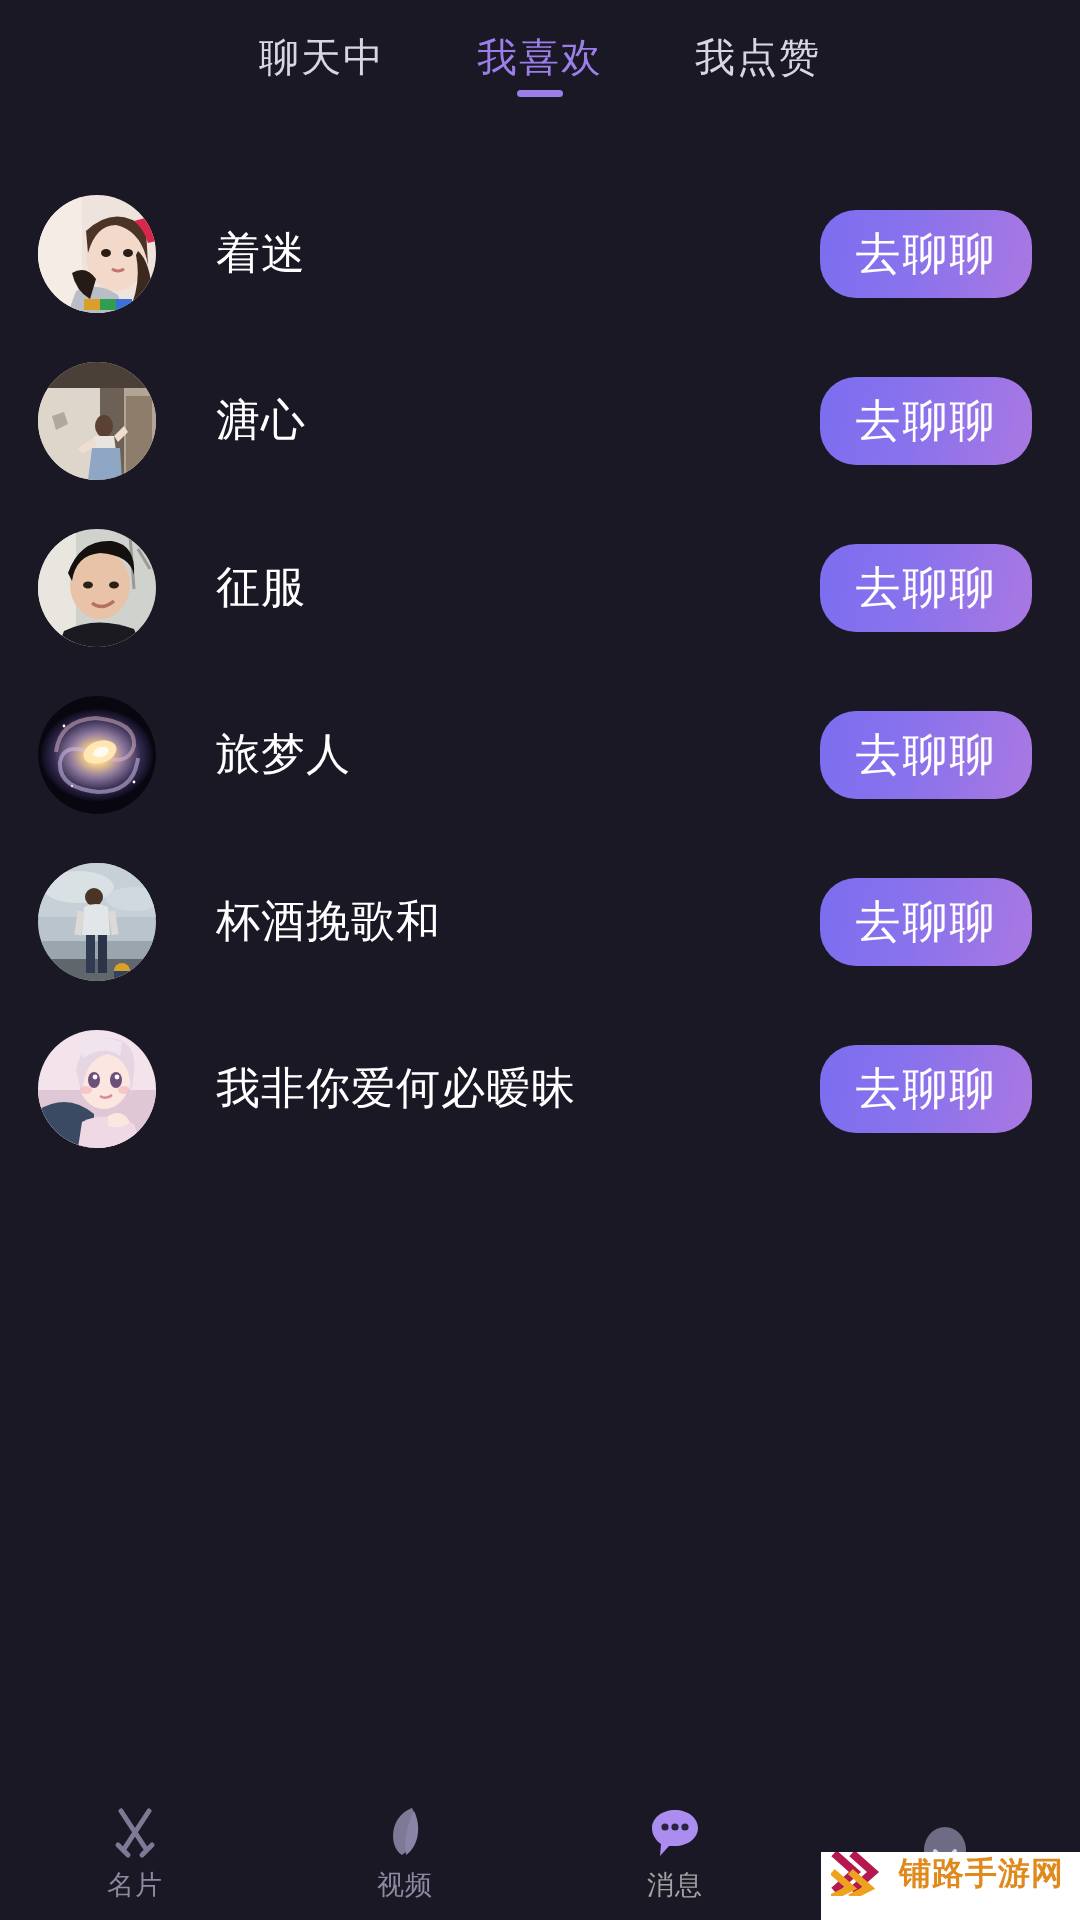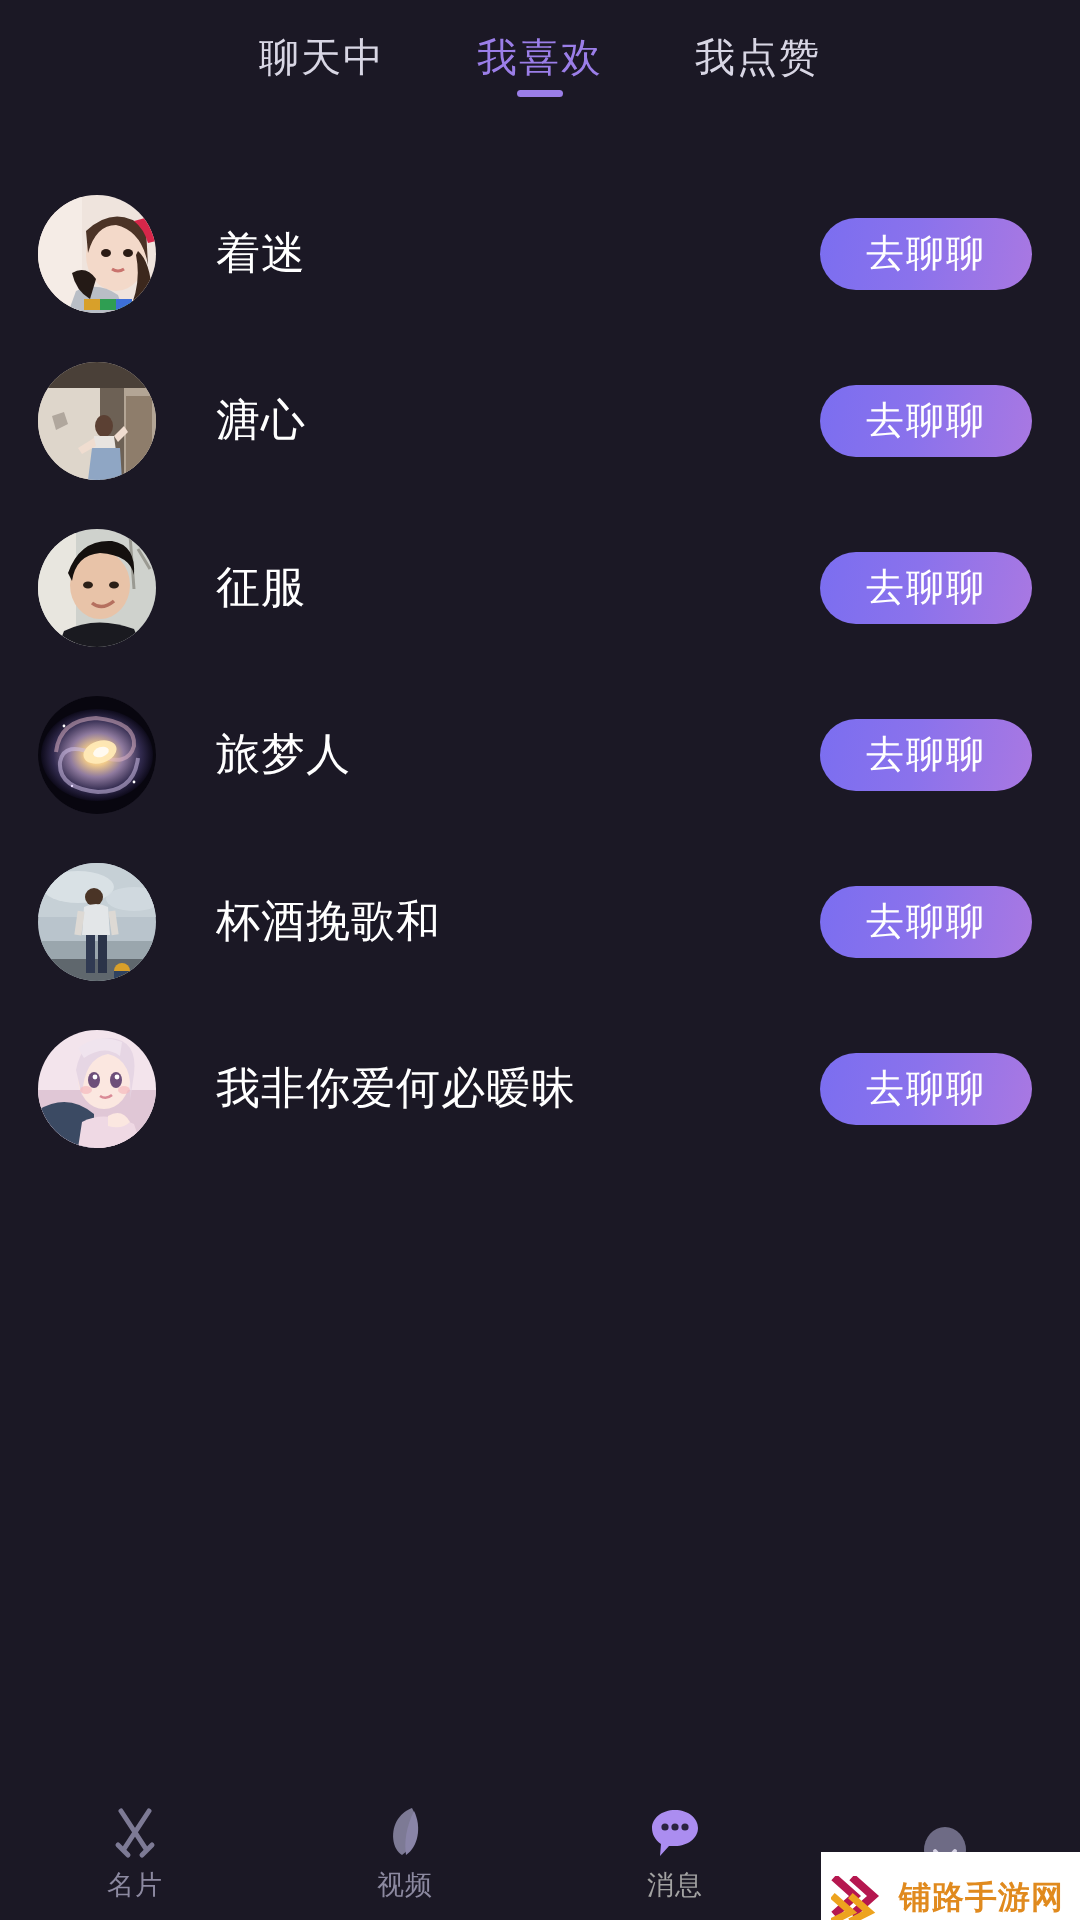--- a/index.html
+++ b/index.html
@@ -82,26 +82,26 @@
     margin-left: 60px;
     font-size: 44px;
     color: #ffffff;
     letter-spacing: 1px;
     white-space: nowrap;
     overflow: hidden;
   }
 
   .chat-btn {
     min-width: 212px;
-    height: 72px;
+    height: 88px;
     border-radius: 36px;
     border: none;
     background: linear-gradient(100deg, #7b6ef0 0%, #8a72ec 45%, #a978e2 100%);
     color: #ffffff;
-    font-size: 38px;
+    font-size: 45px;
     font-family: Liberation Serif, serif;
     letter-spacing: 2px;
     cursor: pointer;
     display: flex;
     align-items: center;
     justify-content: center;
   }
 
   
   .bottomnav {
@@ -136,21 +136,21 @@
   .navitem.active .navlabel { color: #a3a3a3; }
 
   
   .watermark {
     position: absolute;
     right: 0;
     bottom: 0;
     height: 68px;
     background: #ffffff;
     display: flex;
-    align-items: flex-end;
+    align-items: flex-start;
     padding: 0 16px 0 10px;
     gap: 10px;
   }
 
   .wm-text {
     font-size: 32px;
     color: #e08a1e;
     letter-spacing: 1px;
     font-weight: bold;
     white-space: nowrap;

